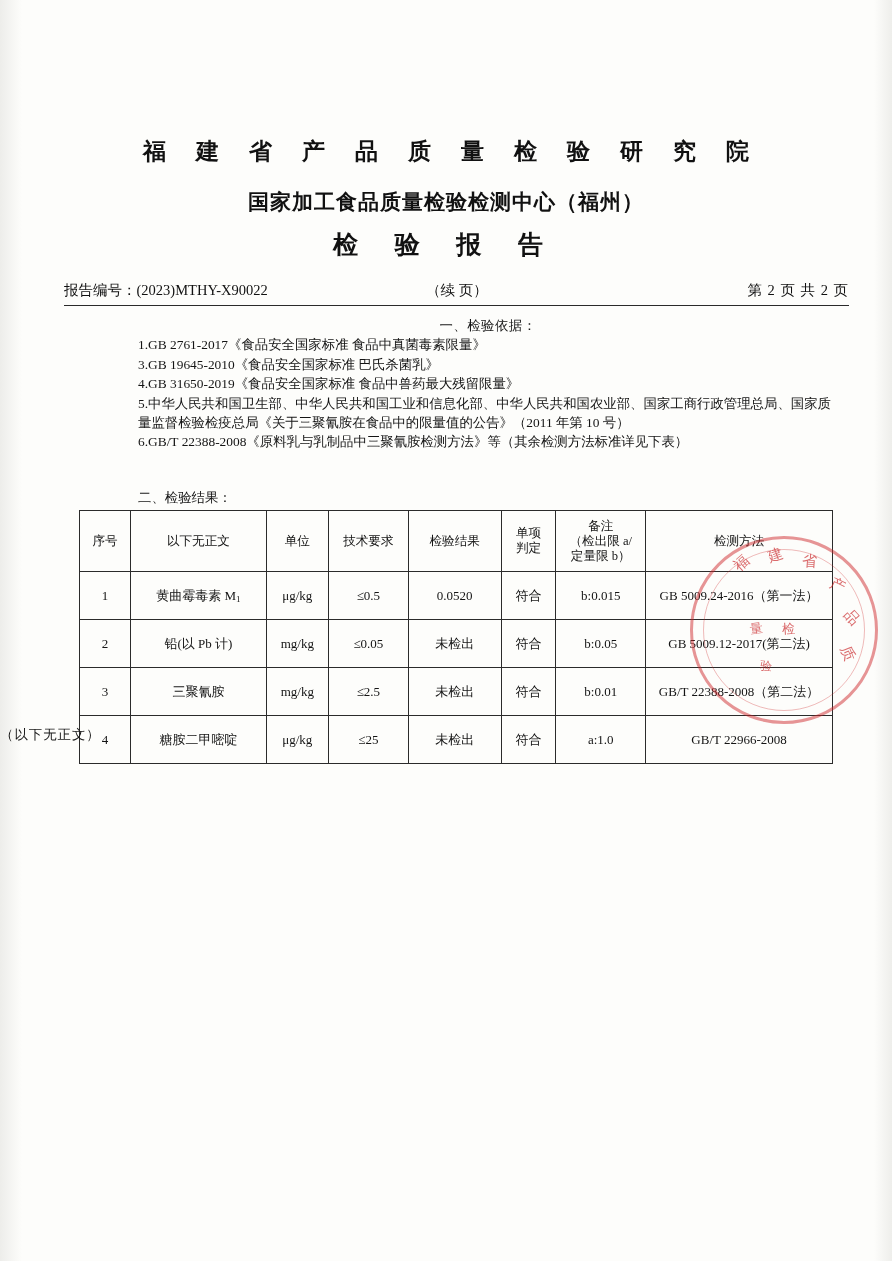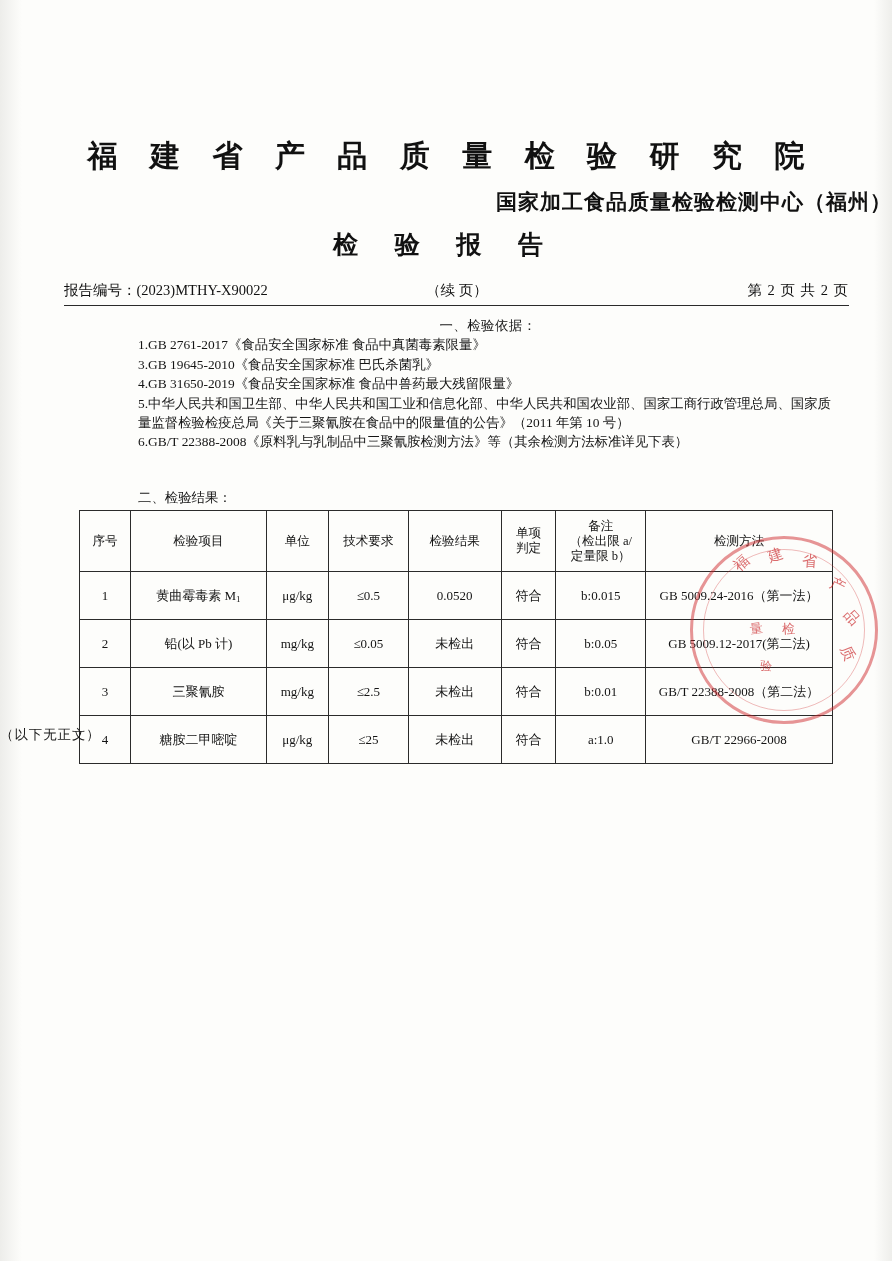--- a/index.html
+++ b/index.html
@@ -40,32 +40,32 @@
     left: 0; top: 0; width: 892px; height: 14px;
     background: linear-gradient(to bottom, #ececeа, #fdfdfb);
     pointer-events: none;
   }
 
   .title-main {
     position: absolute;
     top: 136px;
     left: 0; right: 0;
     text-align: center;
-    font-size: 30px;
+    font-size: 23px;
     font-weight: bold;
     letter-spacing: 11px;
     text-indent: 11px;
     color: #111;
     font-family: "DejaVu Serif", "Liberation Serif", serif;
   }
   .title-sub {
     position: absolute;
     top: 188px;
     left: 0; right: 0;
-    text-align: right;
+    text-align: center;
     font-size: 21px;
     font-weight: bold;
     letter-spacing: 1px;
     color: #111;
     font-family: "DejaVu Serif", "Liberation Serif", serif;
   }
   .title-report {
     position: absolute;
     top: 228px;
     left: 0; right: 16px;
@@ -269,21 +269,21 @@
     <div class="ln wrap">5.中华人民共和国卫生部、中华人民共和国工业和信息化部、中华人民共和国农业部、国家工商行政管理总局、国家质量监督检验检疫总局《关于三聚氰胺在食品中的限量值的公告》（2011 年第 10 号）</div>
     <div class="ln">6.GB/T 22388-2008《原料乳与乳制品中三聚氰胺检测方法》等（其余检测方法标准详见下表）</div>
   </div>
 
   <div class="result-label">二、检验结果：</div>
 
   <table class="result-table">
     <thead>
       <tr>
         <th class="col-0">序号</th>
-        <th class="col-1">检验项目</th>
+        <th class="col-1">以下无正文</th>
         <th class="col-2">单位</th>
         <th class="col-3">技术要求</th>
         <th class="col-4">检验结果</th>
         <th class="col-5">
           <div>单项</div>
           <div>判定</div>
         </th>
         <th class="col-6">
           <div>备注</div>
           <div>（检出限 a/</div>

